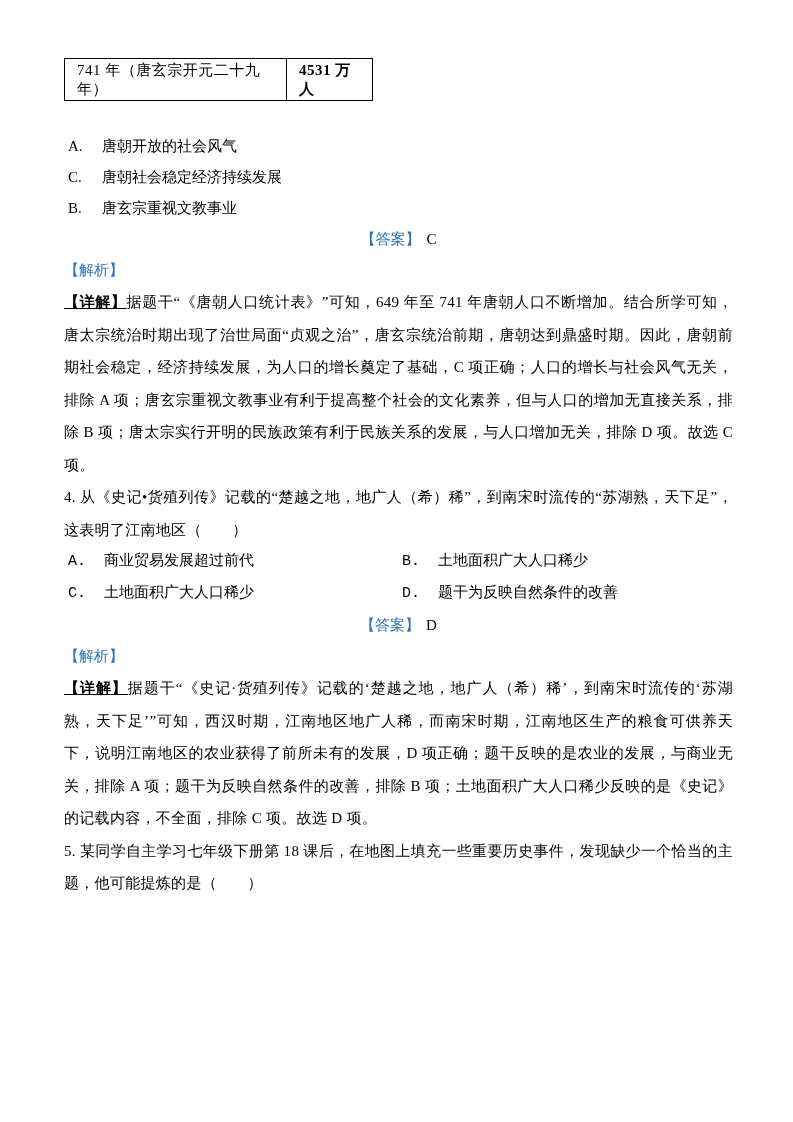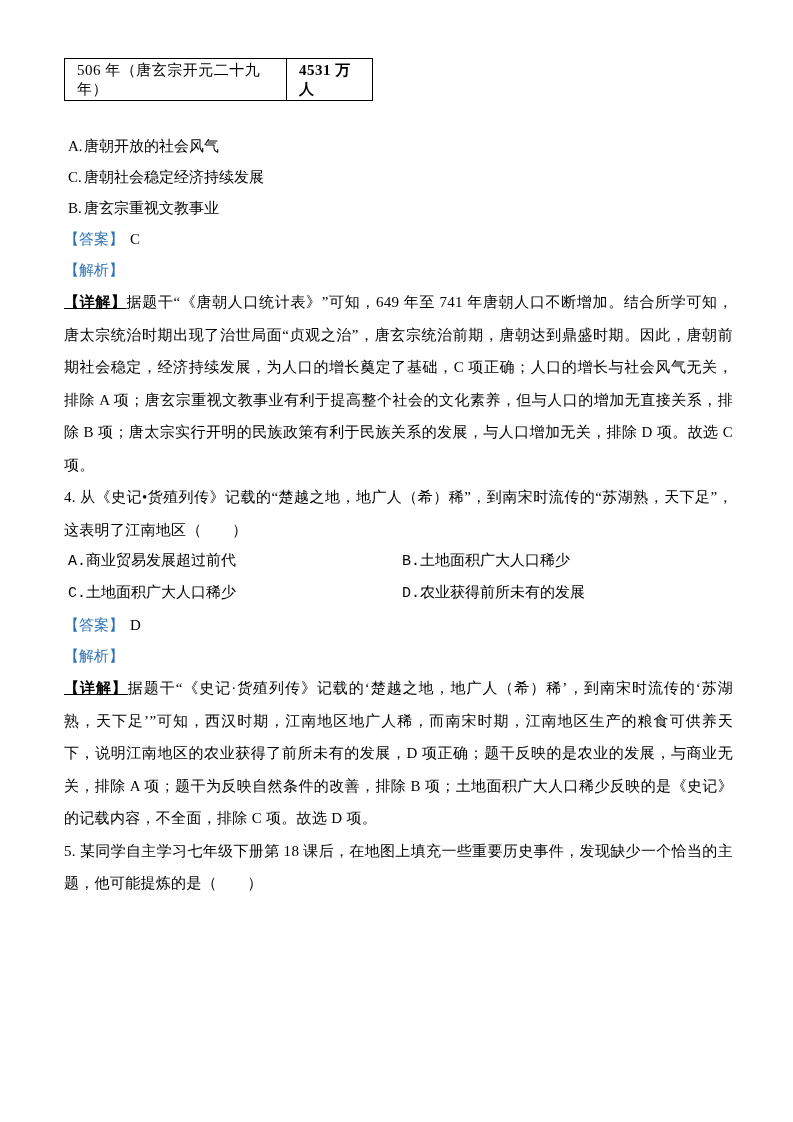--- a/index.html
+++ b/index.html
@@ -32,30 +32,30 @@
     padding: 0 12px;
     font-size: 15px;
     letter-spacing: 0.5px;
   }
   td.cell-period { width: 222px; }
   td.cell-pop   { width: 86px; font-weight: bold; }
 
   
   .options-v .opt { line-height: 31px; padding-left: 4px; }
   .opt-label { display: inline-block; min-width: 16px; }
-  .opt-text  { margin-left: 0; }
+  .opt-text  { margin-left: 18px; }
 
   
   .options-grid {
     display: grid;
     grid-template-columns: 334px auto;
   }
   .options-grid .opt { line-height: 32px; padding-left: 4px; font-family: Liberation Mono, monospace; }
 
-  .answer-line  { line-height: 31px; }
+  .answer-line  { line-height: 31px; text-align: center; }
   .analysis-line{ line-height: 31px; }
   .blue-label   { color: #2e74b5; }
   .answer-value { margin-left: 6px; color: #000000; }
 
   .detail {
     line-height: 32.5px;
     text-align: justify;
     text-justify: inter-ideograph;
     letter-spacing: 0.3px;
   }
@@ -69,21 +69,21 @@
   }
 </style>
 </head>
 <body>
 
 <div class="page">
 
   <table class="pop-table">
     <tbody>
         <tr>
-      <td class="cell-period">506 年（唐玄宗开元二十九年）</td>
+      <td class="cell-period">741 年（唐玄宗开元二十九年）</td>
       <td class="cell-pop">4531 万人</td>
     </tr>
   </tbody>
     </table>
 
   <div class="options-v">
     <div class="opt">
       <span class="opt-label">A.</span><span class="opt-text">唐朝开放的社会风气</span>
     </div>
     <div class="opt">
@@ -111,21 +111,21 @@
     <div class="opt">
       <span class="opt-label">A.</span><span class="opt-text">商业贸易发展超过前代</span>
     </div>
     <div class="opt">
       <span class="opt-label">B.</span><span class="opt-text">土地面积广大人口稀少</span>
     </div>
     <div class="opt">
       <span class="opt-label">C.</span><span class="opt-text">土地面积广大人口稀少</span>
     </div>
     <div class="opt">
-      <span class="opt-label">D.</span><span class="opt-text">农业获得前所未有的发展</span>
+      <span class="opt-label">D.</span><span class="opt-text">题干为反映自然条件的改善</span>
     </div>
   </div>
 
   <div class="answer-line">
     <span class="blue-label">【答案】</span><span class="answer-value">D</span>
   </div>
   <div class="analysis-line">
     <span class="blue-label">【解析】</span>
   </div>
 

